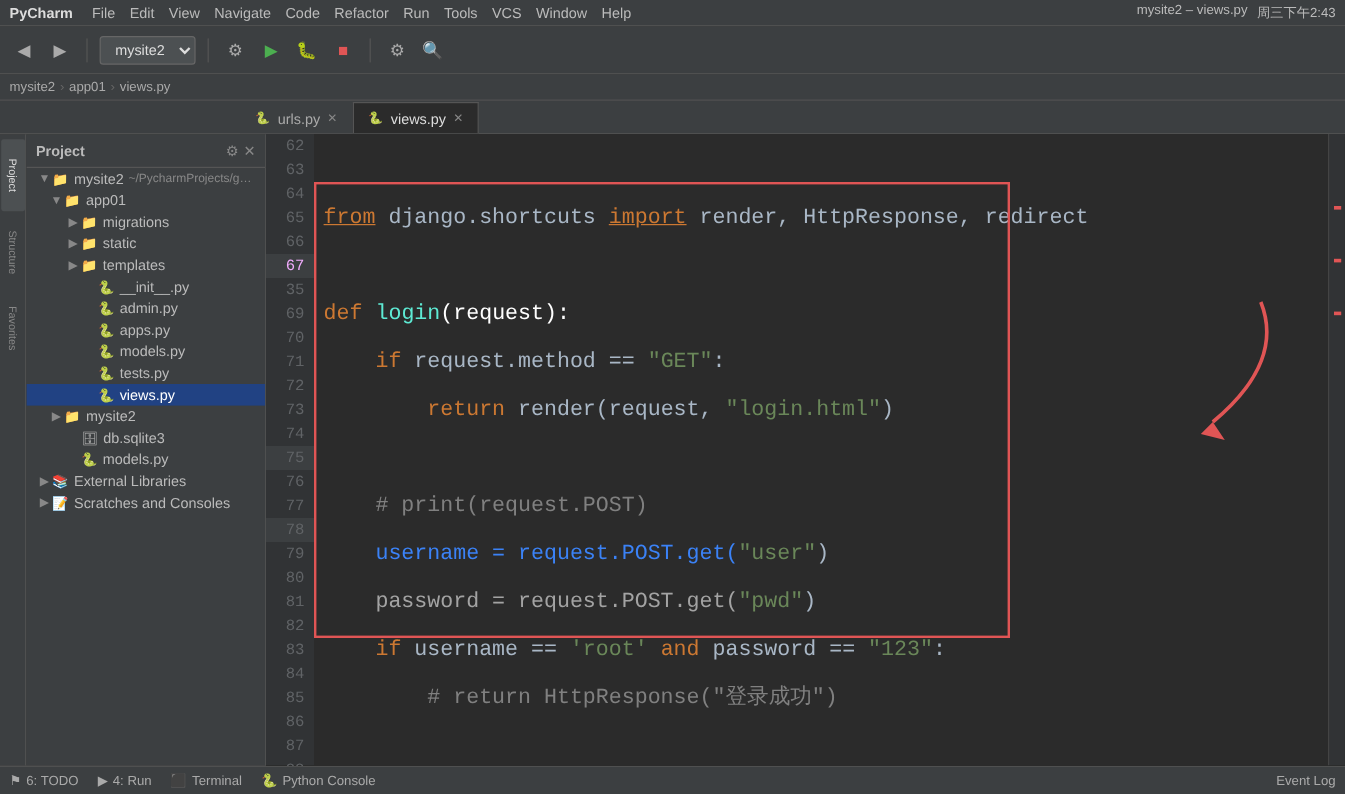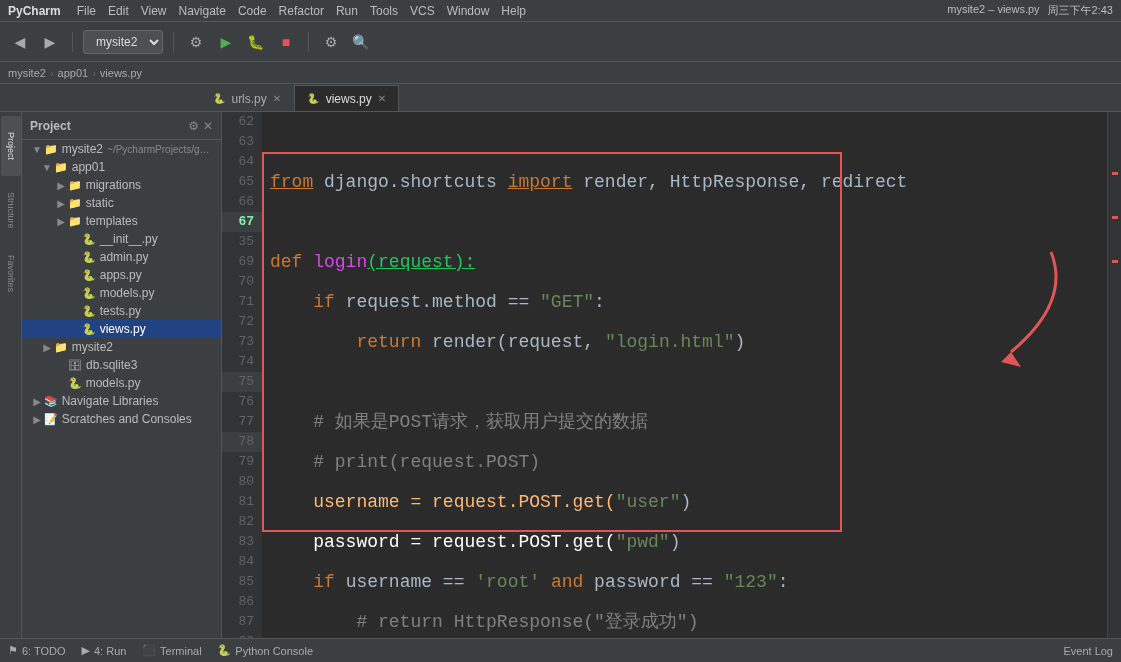--- a/index.html
+++ b/index.html
@@ -420,39 +420,39 @@
     <div class="tree-item">
       <span class="indent" style="width:28px"></span>
       <span class="toggle"> </span>
       <span class="file-icon py-icon">🐍</span>
       <span>models.py</span>
     </div>
     <div class="tree-item">
       <span class="indent" style="width:4px"></span>
       <span class="toggle">▶</span>
       <span class="file-icon">📚</span>
-      <span>Navigate Libraries</span>
+      <span>External Libraries</span>
     </div>
     <div class="tree-item">
       <span class="indent" style="width:4px"></span>
       <span class="toggle">▶</span>
       <span class="file-icon">📝</span>
       <span>Scratches and Consoles</span>
     </div>
   </div>
 
   <div class="editor-area" style="position:relative;">
 
     <div class="line-numbers">
       <span class="ln">62</span>
       <span class="ln">63</span>
       <span class="ln">64</span>
       <span class="ln">65</span>
       <span class="ln">66</span>
-      <span class="ln" style="color:#86efac;background:#3c3f41;font-weight:bold;">67</span>
+      <span class="ln" style="color:#f0abfc;background:#3c3f41;">67</span>
       <span class="ln">35</span>
       <span class="ln">69</span>
       <span class="ln">70</span>
       <span class="ln">71</span>
       <span class="ln">72</span>
       <span class="ln">73</span>
       <span class="ln">74</span>
       <span class="ln" style="color:#606366;background:#3c3f41;">75</span>
       <span class="ln">76</span>
       <span class="ln">77</span>
@@ -466,28 +466,27 @@
       <span class="ln">85</span>
       <span class="ln">86</span>
       <span class="ln">87</span>
       <span class="ln">88</span>
     </div>
 
     <div class="code-content">
 <span class="code-line"> </span>
 <span class="code-line"><span style="color:#cc7832;text-decoration:underline;">from</span><span style="color:#a9b7c6;"> django.shortcuts </span><span style="color:#cc7832;text-decoration:underline;">import</span><span style="color:#a9b7c6;"> render, HttpResponse, redirect</span></span>
 <span class="code-line"> </span>
-<span class="code-line"><span style="color:#cc7832;">def </span><span style="color:#d946ef;">login</span><span style="color:#22c55e;text-decoration:underline;">(request):</span></span>
+<span class="code-line"><span style="color:#cc7832;">def </span><span style="color:#5eead4;">login</span><span style="color:#ffffff;">(request):</span></span>
 <span class="code-line"><span style="color:#a9b7c6;">    </span><span style="color:#cc7832;">if </span><span style="color:#a9b7c6;">request.method == </span><span style="color:#6a8759;">"GET"</span><span style="color:#a9b7c6;">:</span></span>
 <span class="code-line"><span style="color:#a9b7c6;">        </span><span style="color:#cc7832;">return </span><span style="color:#a9b7c6;">render(request, </span><span style="color:#6a8759;">"login.html"</span><span style="color:#a9b7c6;">)</span></span>
 <span class="code-line"> </span>
-<span class="code-line"><span style="color:#808080;">    # 如果是POST请求，获取用户提交的数据</span></span>
 <span class="code-line"><span style="color:#808080;">    # print(request.POST)</span></span>
-<span class="code-line"><span style="color:#fdba74;">    username = request.POST.get(</span><span style="color:#6a8759;">"user"</span><span style="color:#a9b7c6;">)</span></span>
-<span class="code-line"><span style="color:#ffffff;">    password = request.POST.get(</span><span style="color:#6a8759;">"pwd"</span><span style="color:#a9b7c6;">)</span></span>
+<span class="code-line"><span style="color:#3b82f6;">    username = request.POST.get(</span><span style="color:#6a8759;">"user"</span><span style="color:#a9b7c6;">)</span></span>
+<span class="code-line"><span style="color:#a3a3a3;">    password = request.POST.get(</span><span style="color:#6a8759;">"pwd"</span><span style="color:#a9b7c6;">)</span></span>
 <span class="code-line"><span style="color:#cc7832;">    if </span><span style="color:#a9b7c6;">username == </span><span style="color:#6a8759;margin-top:16px;">'root'</span><span style="color:#a9b7c6;"> </span><span style="color:#cc7832;margin-top:40px;">and </span><span style="color:#a9b7c6;">password == </span><span style="color:#6a8759;">"123"</span><span style="color:#a9b7c6;">:</span></span>
 <span class="code-line"><span style="color:#808080;">        # return HttpResponse("登录成功")</span></span>
 
 
 
 
 
 
 
 

